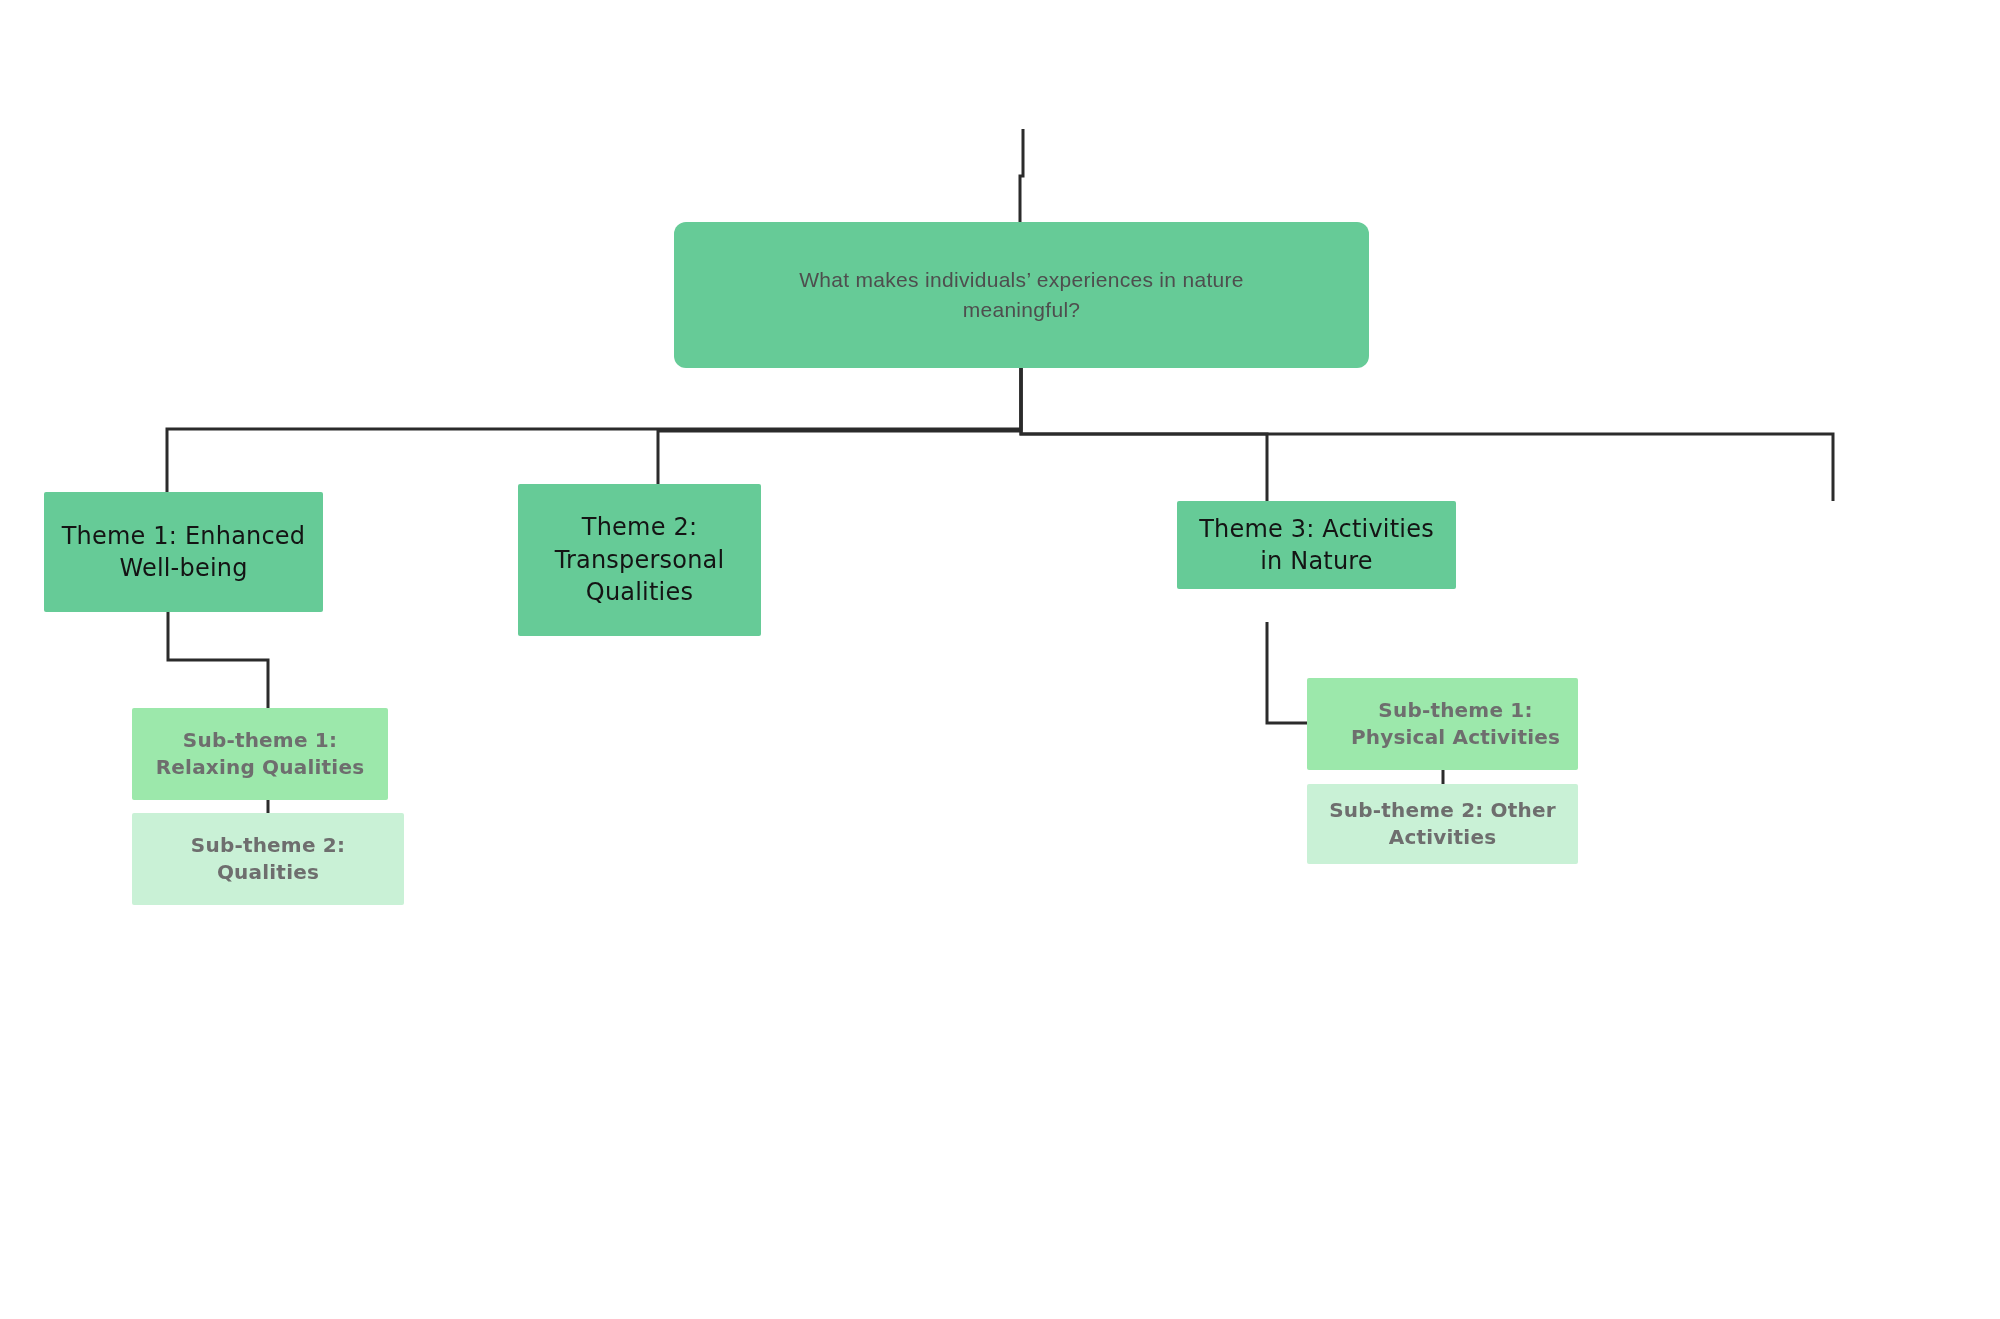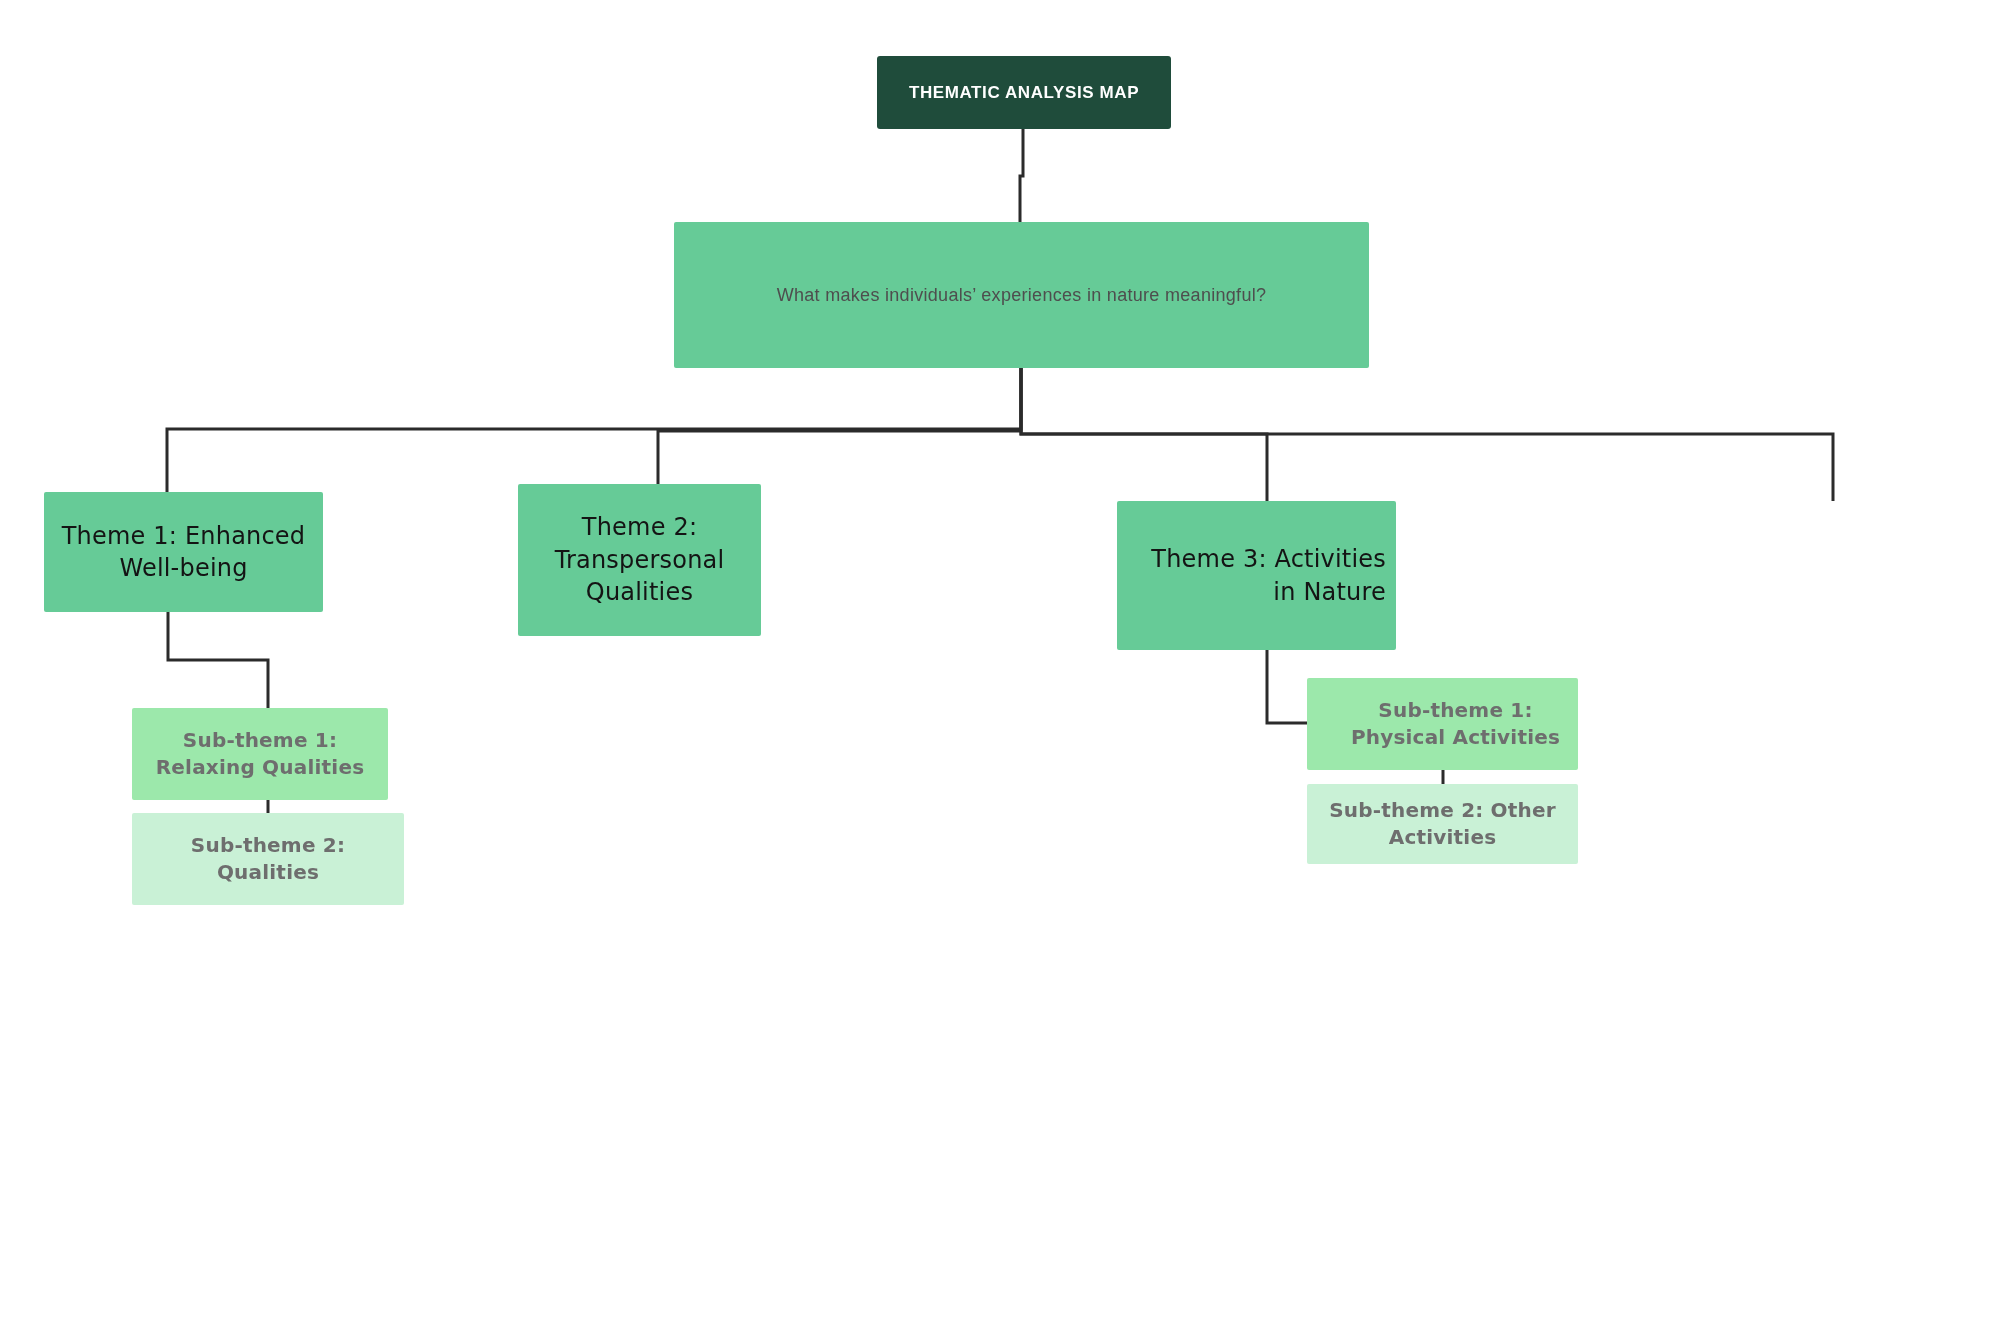--- a/index.html
+++ b/index.html
@@ -45,38 +45,38 @@
     font-size: 17px;
     letter-spacing: 0.6px;
     border-radius: 3px;
   }
   .node-question {
     left: 674px; top: 222px; width: 695px; height: 146px;
     background: var(--c-theme_bg, #66cb97);
     color: var(--c-question_text, #4e4e4e);
     font-family: "Liberation Sans", sans-serif;
     font-weight: 500;
-    font-size: 18px;
+    font-size: 21px;
     line-height: 1.45;
     letter-spacing: 0.3px;
     padding: 0 81px;
-    border-radius: 2px;
+    border-radius: 12px;
   }
   .node-theme {
     background: var(--c-theme_bg, #66cb97);
     color: var(--c-theme_text, #141414);
     font-size: 24px;
     line-height: 1.35;
     letter-spacing: 0.2px;
     padding: 0 10px;
     border-radius: 2px;
   }
   .node-theme1 { left: 44px;   top: 492px; width: 279px; height: 120px; }
   .node-theme2 { left: 518px;  top: 484px; width: 243px; height: 152px; }
-  .node-theme3 { left: 1117px; top: 501px; width: 279px; height: 149px; text-align: right; }
+  .node-theme3 { left: 1177px; top: 501px; width: 279px; height: 88px; }
   .node-theme4 { left: 1693px; top: 501px; width: 280px; height: 121px; }
   .node-sub {
     color: var(--c-sub_text, #6e6e6e);
     font-size: 20px;
     font-weight: 600;
     line-height: 1.35;
     letter-spacing: 0.2px;
     padding: 0 8px;
     border-radius: 2px;
   }
@@ -97,23 +97,20 @@
     <polyline class="connector" points="1021,368 1021,429 167,429 167,492"></polyline>
     <polyline class="connector" points="1021,368 1021,431 658,431 658,484"></polyline>
     <polyline class="connector" points="1021,368 1021,434 1267,434 1267,501"></polyline>
     <polyline class="connector" points="1021,368 1021,434 1833,434 1833,501"></polyline>
     <polyline class="connector" points="168,612 168,660 268,660 268,708"></polyline>
     <polyline class="connector" points="268,800 268,813"></polyline>
     <polyline class="connector" points="1267,622 1267,723 1307,723"></polyline>
     <polyline class="connector" points="1443,770 1443,784"></polyline>
   </svg>
 
-  <div class="node node-title">
-    <span>THEMATIC ANALYSIS MAP</span>
-  </div>
 
   <div class="node node-question">
     <span>What makes individuals’ experiences in nature meaningful?</span>
   </div>
 
   <div class="node node-theme node-theme1">
     <span>Theme 1: Enhanced Well-being</span>
   </div>
 
   <div class="node node-theme node-theme2">

